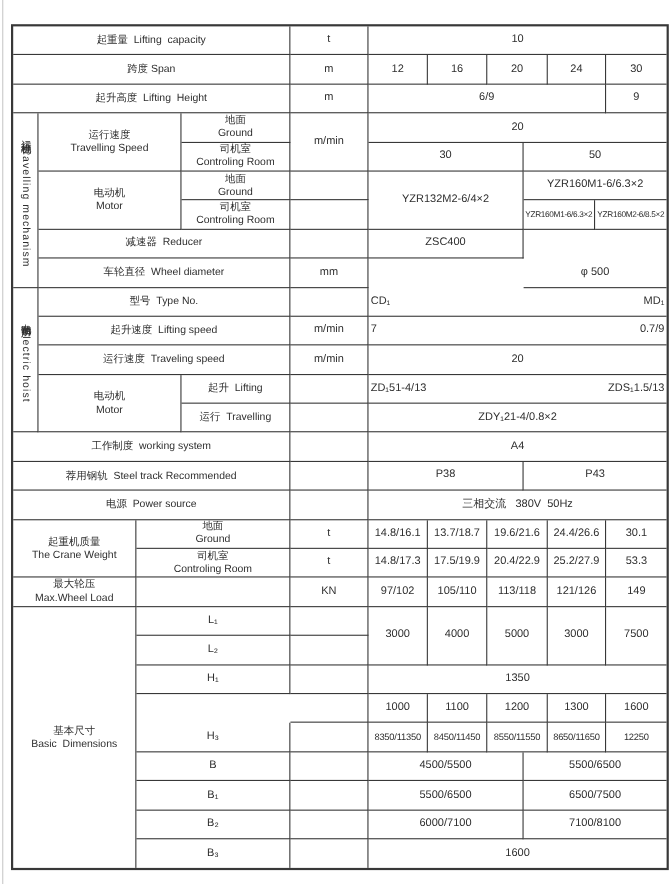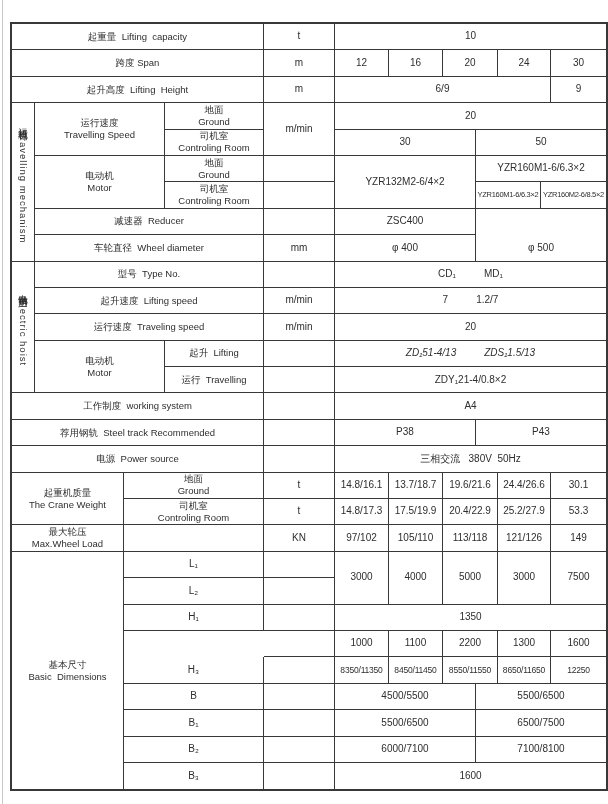--- a/index.html
+++ b/index.html
@@ -40,22 +40,22 @@
   }
   .er{border-right:none;}
   .eb{border-bottom:none;}
   .lab{font-size:9.5px;}
   .vert{
     writing-mode:vertical-lr;
     text-orientation:mixed;
     font-size:9.5px;
     letter-spacing:1px;
   }
-  .pair{gap:28px;}
-  .pair-wide{font-style:italic;}
+  .pair{gap:28px;justify-content:space-between;}
+  .pair-wide{}
   .small{font-size:8.5px;letter-spacing:-0.2px;}
   .tiny{font-size:7.5px;letter-spacing:-0.3px;padding:0 1px;}
 </style>
 </head>
 <body>
 
 <div class="page-edge"></div>
 
 <div class="spec-table">
 
@@ -101,37 +101,36 @@
   <div class="c" style="grid-area:7/5/8/6"></div>
   <div class="c tiny" style="grid-area:7/9/8/11">YZR160M1-6/6.3×2</div>
   <div class="c tiny er" style="grid-area:7/11/8/13">YZR160M2-6/8.5×2</div>
 
   <div class="c lab" style="grid-area:8/2/9/5">减速器  Reducer</div>
   <div class="c" style="grid-area:8/5/9/6"></div>
   <div class="c" style="grid-area:8/6/9/9">ZSC400</div>
 
   <div class="c lab" style="grid-area:9/2/10/5">车轮直径  Wheel diameter</div>
   <div class="c" style="grid-area:9/5/10/6">mm</div>
-  <div class="c" style="grid-area:9/6/10/9">φ 400</div>
   <div class="c er" style="grid-area:9/9/10/13">φ 500</div>
 
   <div class="c vert" style="grid-area:10/1/15/2">电动葫芦  Electric hoist</div>
 
   <div class="c lab" style="grid-area:10/2/11/5">型号  Type No.</div>
   <div class="c" style="grid-area:10/5/11/6"></div>
   <div class="c pair er" style="grid-area:10/6/11/13">
     <span>CD₁</span>
     <span>MD₁</span>
   </div>
 
   <div class="c lab" style="grid-area:11/2/12/5">起升速度  Lifting speed</div>
   <div class="c" style="grid-area:11/5/12/6">m/min</div>
   <div class="c pair er" style="grid-area:11/6/12/13">
     <span>7</span>
-    <span>1.2/7</span>
+    <span>0.7/9</span>
   </div>
 
   <div class="c lab" style="grid-area:12/2/13/5">运行速度  Traveling speed</div>
   <div class="c" style="grid-area:12/5/13/6">m/min</div>
   <div class="c er" style="grid-area:12/6/13/13">20</div>
 
   <div class="c lab" style="grid-area:13/2/15/4">电动机
 Motor</div>
   <div class="c lab" style="grid-area:13/4/14/5">起升  Lifting</div>
   <div class="c" style="grid-area:13/5/14/6"></div>
@@ -198,21 +197,21 @@
   <div class="c" style="grid-area:22/3/23/5">L₂</div>
   <div class="c" style="grid-area:22/5/23/6"></div>
 
   <div class="c" style="grid-area:23/3/24/5">H₁</div>
   <div class="c" style="grid-area:23/5/24/6"></div>
   <div class="c er" style="grid-area:23/6/24/13">1350</div>
 
   <div class="c" style="grid-area:24/5/25/6"></div>
   <div class="c" style="grid-area:24/6/25/7">1000</div>
   <div class="c" style="grid-area:24/7/25/8">1100</div>
-  <div class="c" style="grid-area:24/8/25/10">2200</div>
+  <div class="c" style="grid-area:24/8/25/10">1200</div>
   <div class="c" style="grid-area:24/10/25/12">1300</div>
   <div class="c er" style="grid-area:24/12/25/13">1600</div>
 
   <div class="c" style="grid-area:25/3/26/5">H₃</div>
   <div class="c" style="grid-area:25/5/26/6"></div>
   <div class="c small" style="grid-area:25/6/26/7">8350/11350</div>
   <div class="c small" style="grid-area:25/7/26/8">8450/11450</div>
   <div class="c small" style="grid-area:25/8/26/10">8550/11550</div>
   <div class="c small" style="grid-area:25/10/26/12">8650/11650</div>
   <div class="c small er" style="grid-area:25/12/26/13">12250</div>

